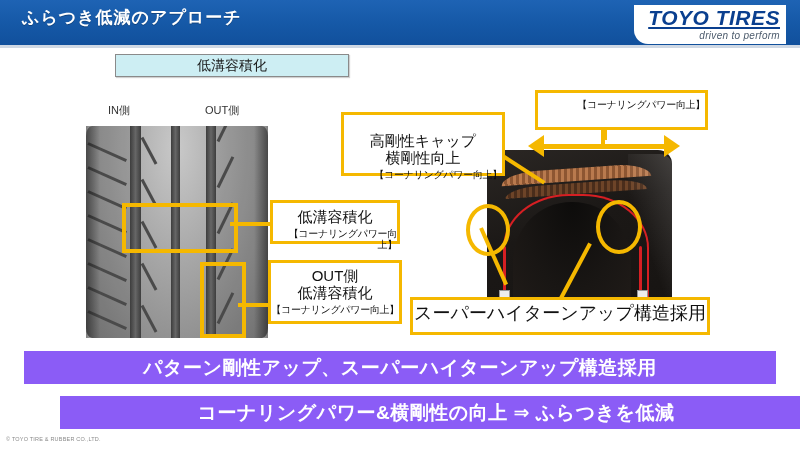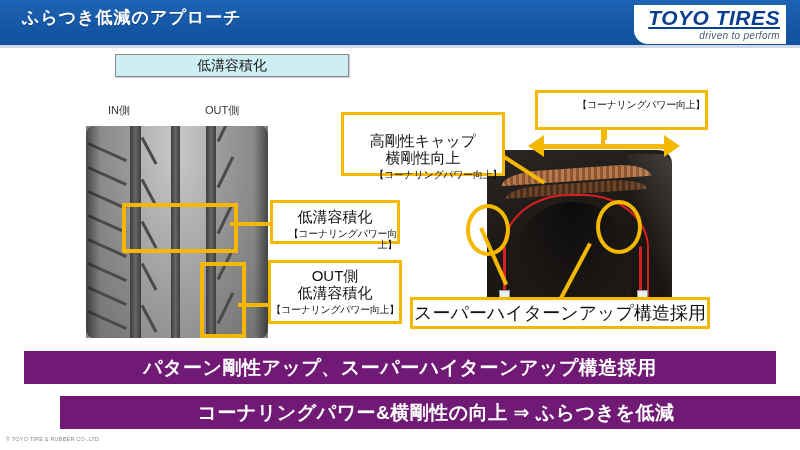--- a/index.html
+++ b/index.html
@@ -155,41 +155,41 @@
     line-height:1.12;
   }
   .callout .ln{display:block;color:#111;}
   .callout .main{font-size:15px;}
   .callout .sub{font-size:10px;margin-top:2px;letter-spacing:-.3px;text-align:right;}
 
   #co-widetread{left:535px;top:90px;width:173px;height:40px;padding-top:4px;}
   #co-cap{left:341px;top:112px;width:164px;height:64px;padding-top:18px;}
   #co-groove{left:270px;top:200px;width:130px;height:44px;padding-top:6px;}
   #co-rib{left:268px;top:260px;width:134px;height:64px;padding-top:5px;}
-  #co-turnup{left:410px;top:297px;width:300px;height:32px;padding-top:3px;}
+  #co-turnup{left:410px;top:297px;width:300px;height:38px;padding-top:3px;}
 
   
   .hl-rect{position:absolute;border:4px solid #f5b800;}
   #hl-groove{left:122px;top:203px;width:108px;height:42px;}
   #hl-rib{left:200px;top:262px;width:38px;height:68px;}
 
   .hl-ellipse{position:absolute;border:4px solid #f5b800;border-radius:50%;}
   #hl-ell-l{left:466px;top:204px;width:36px;height:44px;}
   #hl-ell-r{left:596px;top:200px;width:38px;height:46px;}
 
   
   .conn{position:absolute;background:#f5b800;}
   .conn-h{height:4px;}
   .conn-v{width:4px;}
   .conn-diag{position:absolute;height:4px;background:#f5b800;transform-origin:left center;}
 
   
   .banner{
     position:absolute;left:24px;width:752px;height:33px;
-    background:#701a75;color:#fff;
+    background:#8b5cf6;color:#fff;
     font-size:19px;font-weight:bold;
     display:flex;align-items:center;justify-content:center;
     letter-spacing:.5px;white-space:nowrap;
   }
   #banner1{top:351px;}
   #banner2{top:396px;margin-left:36px;}
 
   
   .copyright{
     position:absolute;left:6px;top:436px;

